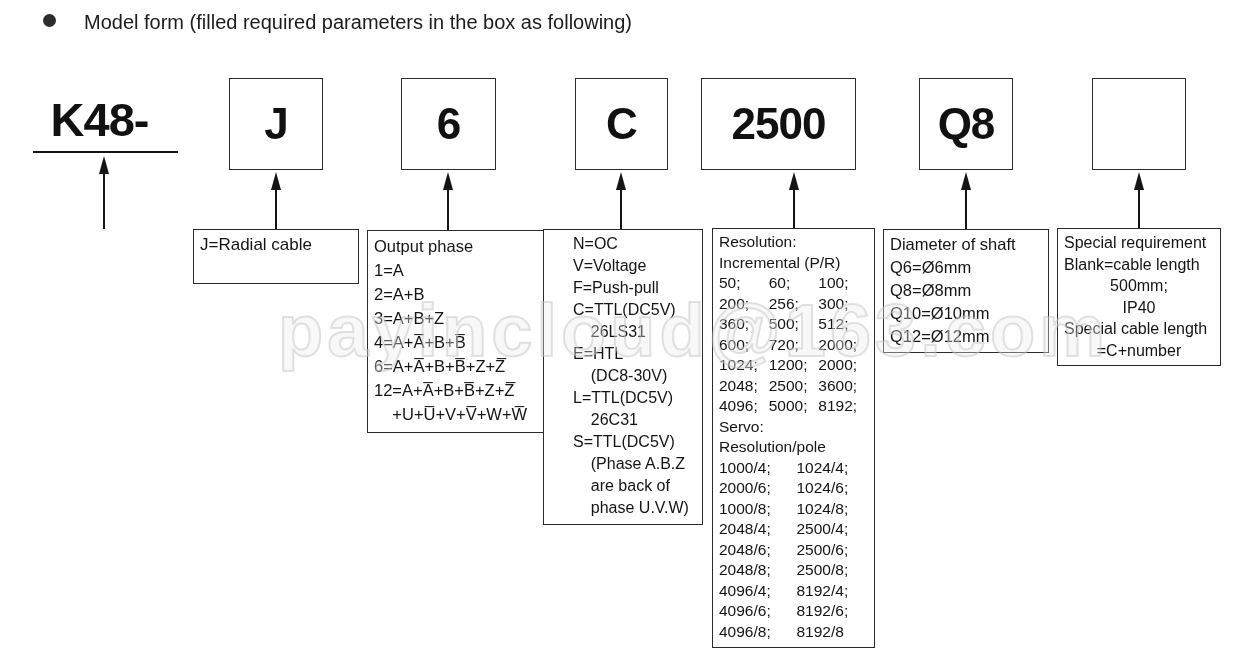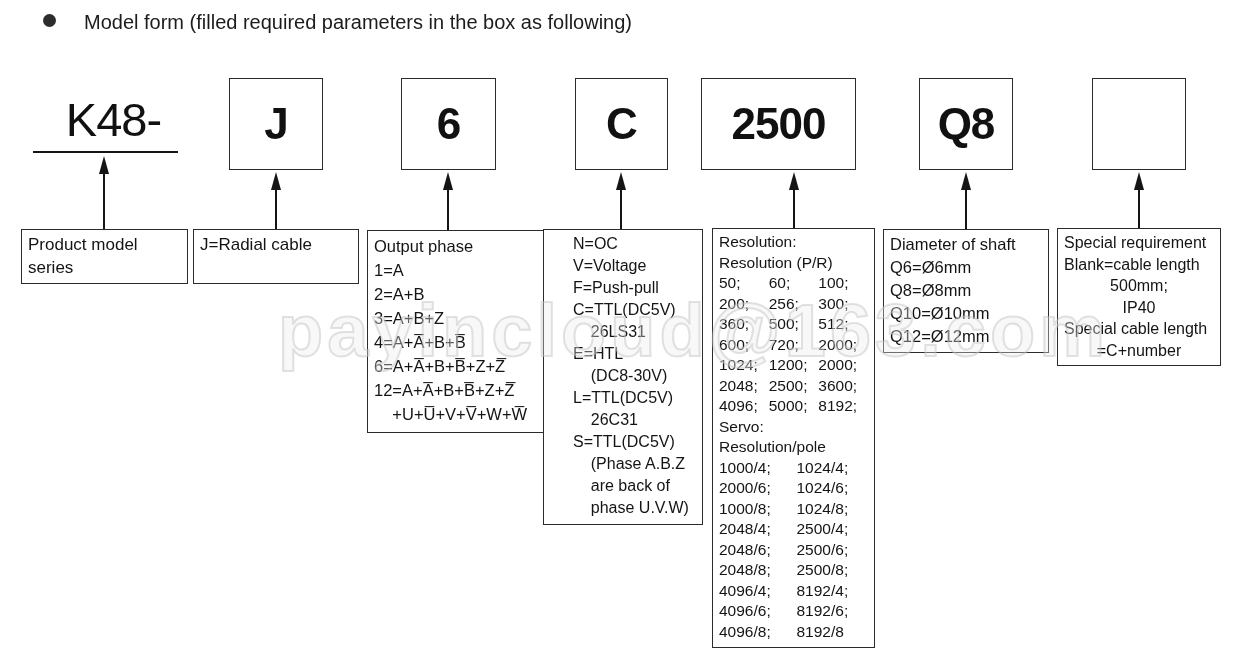--- a/index.html
+++ b/index.html
@@ -16,22 +16,22 @@
     position:absolute;left:43px;top:14px;width:13px;height:13px;
     border-radius:50%;background:#2d2d2d;
   }
   .header-title{
     position:absolute;left:84px;top:10px;
     font-size:20px;line-height:24px;color:#1c1c1c;
     white-space:pre;
   }
   
   .series-code{
-    position:absolute;left:41px;top:92px;width:145px;height:56px;
-    font-size:47px;font-weight:normal;letter-spacing:-1px;
+    position:absolute;left:27px;top:92px;width:145px;height:56px;
+    font-size:47px;font-weight:bold;letter-spacing:-1px;
     text-align:center;line-height:56px;color:#111;
   }
   .series-underline{
     position:absolute;left:33px;top:151px;width:145px;height:2px;background:#151515;
   }
   .code-box{
     position:absolute;top:78px;height:92px;
     border:1.5px solid #2b2b2b;background:#fff;
     display:flex;align-items:center;justify-content:center;
     font-size:44px;font-weight:bold;color:#111;letter-spacing:-1px;
@@ -121,24 +121,20 @@
     </div>
   <div class="arrow" style="left:966px;top:172px;height:57px;">
       <span class="head"></span>
       <span class="stem"></span>
     </div>
   <div class="arrow" style="left:1139px;top:172px;height:56px;">
       <span class="head"></span>
       <span class="stem"></span>
     </div>
 
-  <div class="legend-box lb-series">
-      <div class="line">Product model</div>
-      <div class="line">series</div>
-    </div>
 
   <div class="legend-box lb-cable">
       <div class="line">J=Radial cable</div>
     </div>
 
   <div class="legend-box lb-phase">
       <div class="line">Output phase</div>
       <div class="line">1=A</div>
       <div class="line">2=A+B</div>
       <div class="line">3=A+B+Z</div>
@@ -159,21 +155,21 @@
       <div class="line">L=TTL(DC5V)</div>
       <div class="line">    26C31</div>
       <div class="line">S=TTL(DC5V)</div>
       <div class="line">    (Phase A.B.Z</div>
       <div class="line">    are back of</div>
       <div class="line">    phase U.V.W)</div>
     </div>
 
   <div class="legend-box lb-res">
     <div class="line">Resolution:</div>
-    <div class="line">Resolution (P/R)</div>
+    <div class="line">Incremental (P/R)</div>
     <div class="grid3">
         <div class="grid-row">
           <span class="grid-cell">50;</span>
           <span class="grid-cell">60;</span>
           <span class="grid-cell">100;</span>
         </div>
         <div class="grid-row">
           <span class="grid-cell">200;</span>
           <span class="grid-cell">256;</span>
           <span class="grid-cell">300;</span>

